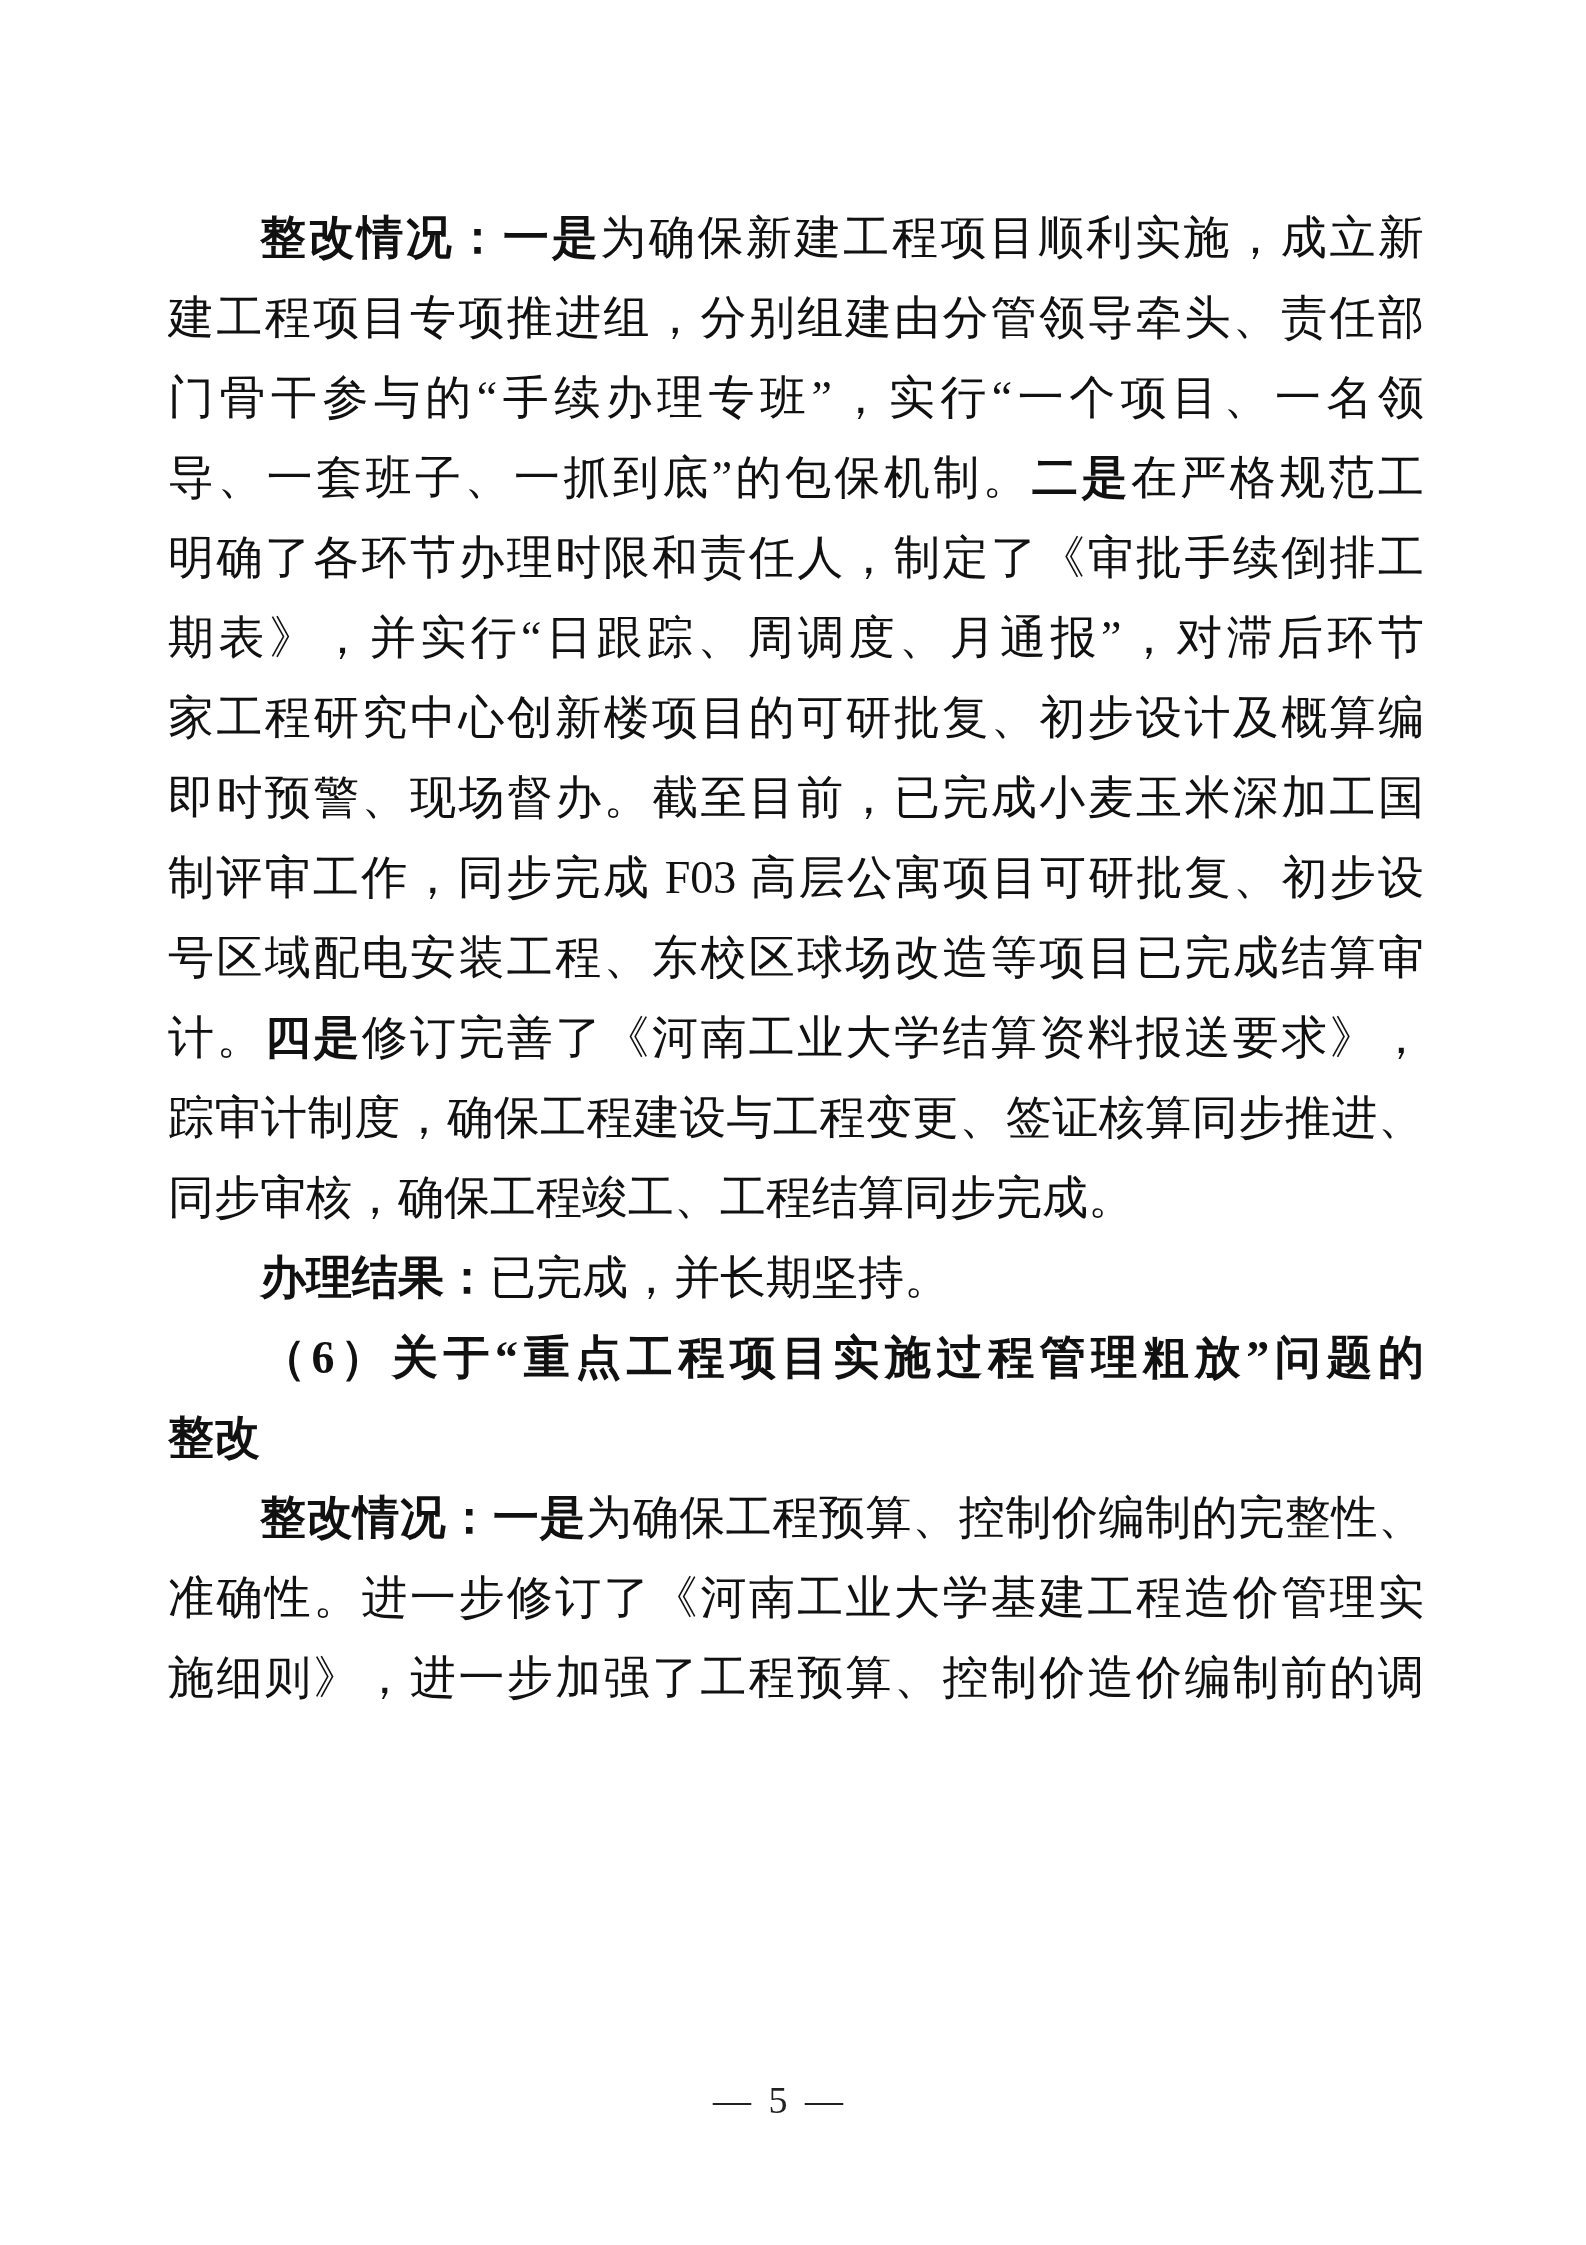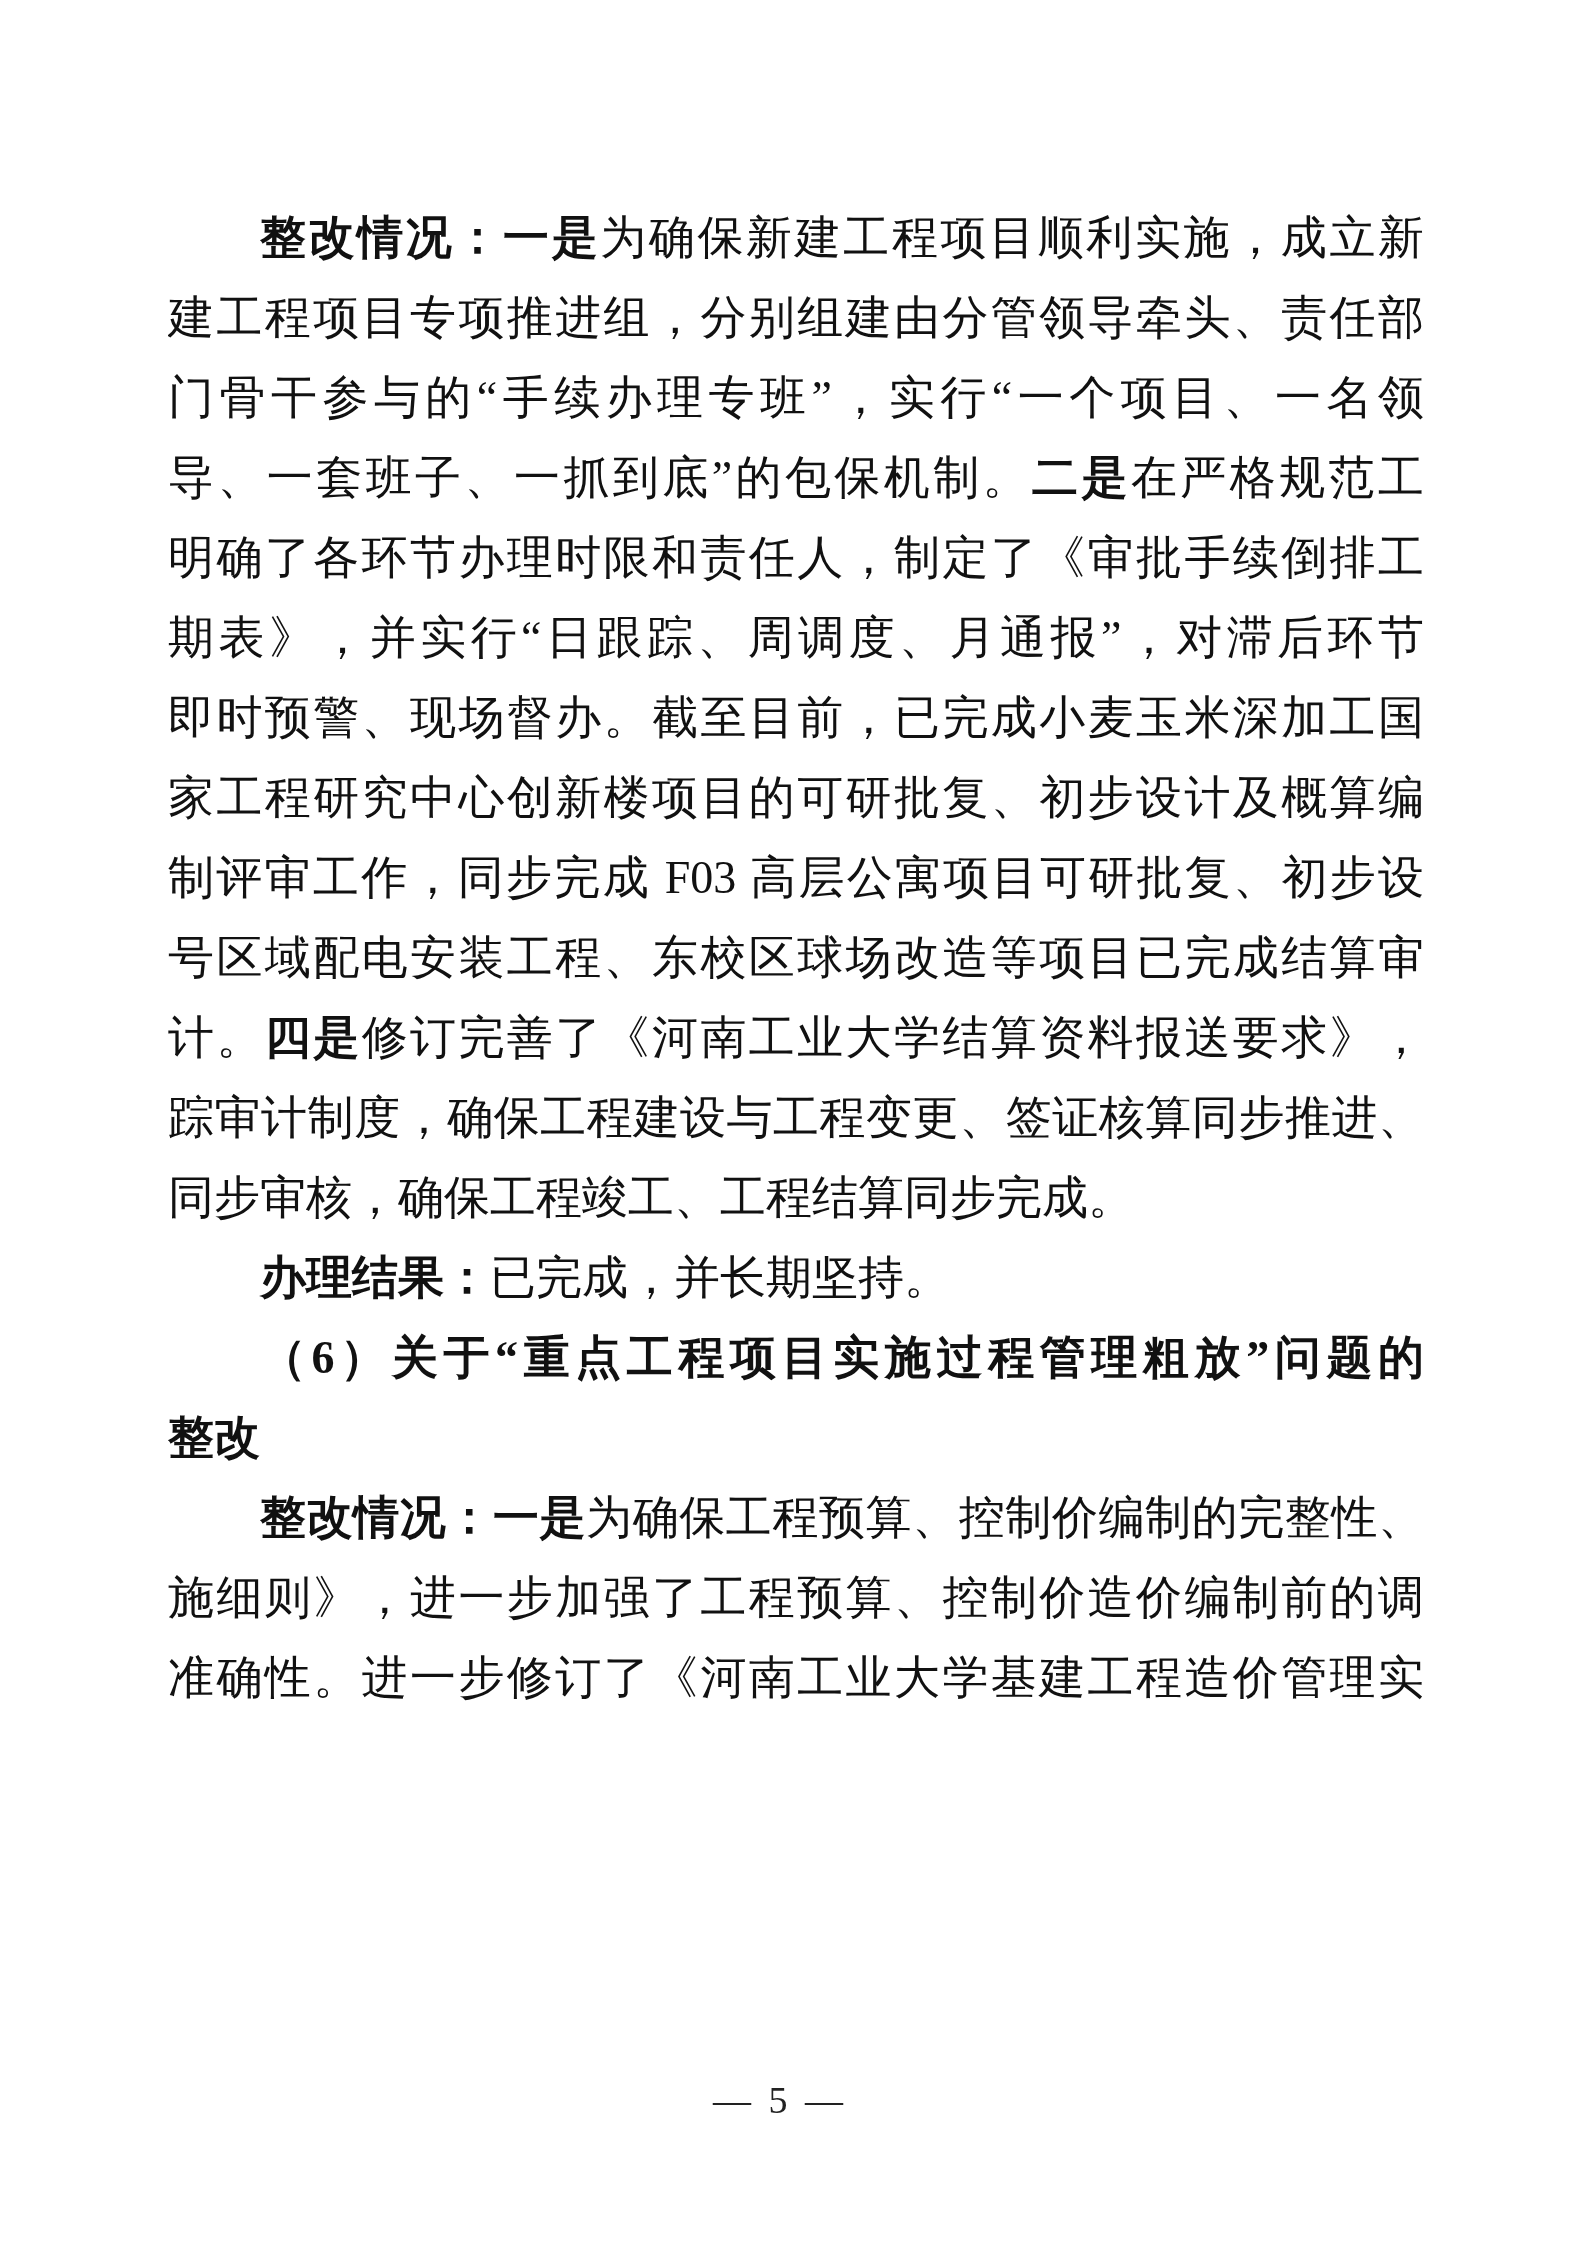--- a/index.html
+++ b/index.html
@@ -53,28 +53,28 @@
 <body>
 
 <div class="page">
   <div class="doc-body">
       <div class="line fill indent"><span class="seg bold">整改情况：</span><span class="seg bold">一是</span><span class="seg">为确保新建工程项目顺利实施，成立新</span></div>
       <div class="line fill"><span class="seg">建工程项目专项推进组，分别组建由分管领导牵头、责任部</span></div>
       <div class="line fill"><span class="seg">门骨干参与的“手续办理专班”，实行“一个项目、一名领</span></div>
       <div class="line fill"><span class="seg">导、一套班子、一抓到底”的包保机制。</span><span class="seg bold">二是</span><span class="seg">在严格规范工</span></div>
       <div class="line fill"><span class="seg">明确了各环节办理时限和责任人，制定了《审批手续倒排工</span></div>
       <div class="line fill"><span class="seg">期表》，并实行“日跟踪、周调度、月通报”，对滞后环节</span></div>
+      <div class="line fill"><span class="seg">家工程研究中心创新楼项目的可研批复、初步设计及概算编</span></div>
       <div class="line fill"><span class="seg">即时预警、现场督办。截至目前，已完成小麦玉米深加工国</span></div>
-      <div class="line fill"><span class="seg">家工程研究中心创新楼项目的可研批复、初步设计及概算编</span></div>
       <div class="line fill"><span class="seg">制评审工作，同步完成 F03 高层公寓项目可研批复、初步设</span></div>
       <div class="line fill"><span class="seg">号区域配电安装工程、东校区球场改造等项目已完成结算审</span></div>
       <div class="line fill"><span class="seg">计。</span><span class="seg bold">四是</span><span class="seg">修订完善了《河南工业大学结算资料报送要求》，</span></div>
       <div class="line fill"><span class="seg">踪审计制度，确保工程建设与工程变更、签证核算同步推进、</span></div>
       <div class="line"><span class="seg">同步审核，确保工程竣工、工程结算同步完成。</span></div>
       <div class="line indent"><span class="seg bold">办理结果：</span><span class="seg">已完成，并长期坚持。</span></div>
       <div class="line fill indent"><span class="seg bold">（6）关于“重点工程项目实施过程管理粗放”问题的</span></div>
       <div class="line"><span class="seg bold">整改</span></div>
       <div class="line fill indent"><span class="seg bold">整改情况：</span><span class="seg bold">一是</span><span class="seg">为确保工程预算、控制价编制的完整性、</span></div>
+      <div class="line fill"><span class="seg">准确性。进一步修订了《河南工业大学基建工程造价管理实</span></div>
       <div class="line fill"><span class="seg">施细则》，进一步加强了工程预算、控制价造价编制前的调</span></div>
-      <div class="line fill"><span class="seg">准确性。进一步修订了《河南工业大学基建工程造价管理实</span></div>
     </div>
   <div class="page-number">— 5 —</div>
 </div>
 
 </body></html>

